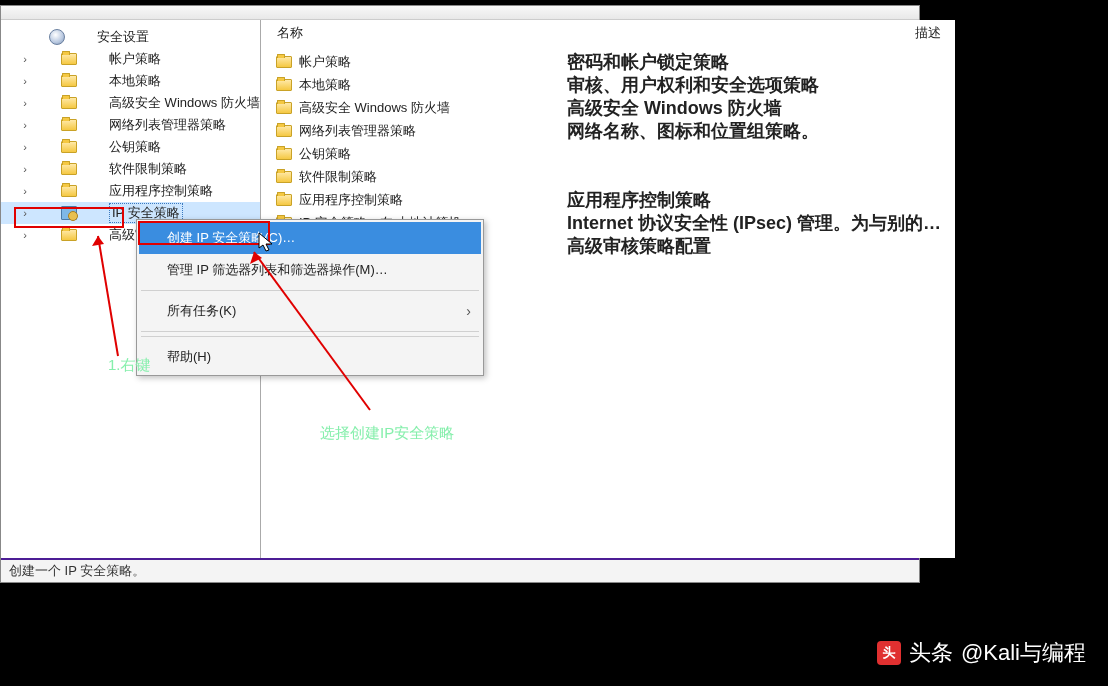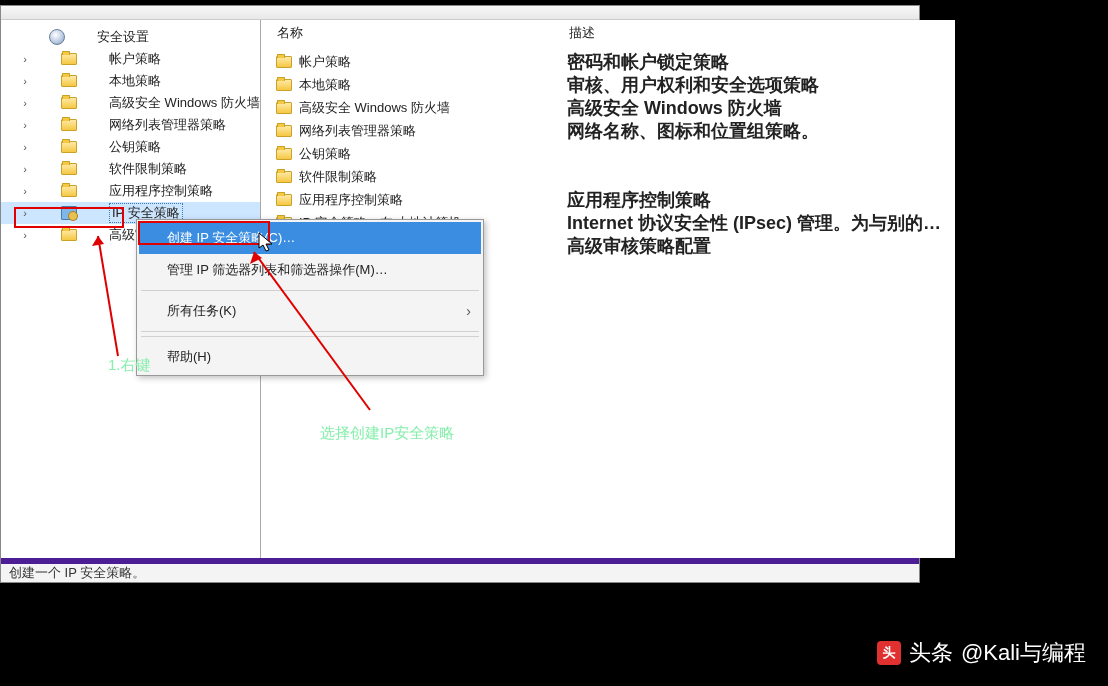--- a/index.html
+++ b/index.html
@@ -4,41 +4,41 @@
   <style>
     * { margin: 0; padding: 0; box-sizing: border-box; font-family: "Microsoft YaHei", "SimSun", sans-serif; }
     body { background: #000; width: 1108px; height: 686px; position: relative; overflow: hidden; }
     .window { position: absolute; top: 5px; left: 0; width: 920px; height: 578px; background: #fff; border: 1px solid #888; display: flex; flex-direction: column; }
     .toolbar-area { height: 14px; background: linear-gradient(#f8f8f8,#e8e8e8); border-bottom: 1px solid #ccc; }
     .panes { flex: 1; display: flex; }
     .tree-pane { width: 278px; border-right: 1px solid #aaa; background: #fff; padding: 6px 0; }
     .list-pane { flex: 1; background: #fff; display: flex; }
     .list-col { padding: 0 14px; }
     .col-name { width: 292px; }
-    .col-desc { flex: 1; }
+    .col-desc { flex: 1; text-align: right; }
     .col-header { font-size: 13px; color: #222; padding: 4px 0 8px 2px; }
     .tree-row { display: flex; align-items: center; height: 22px; font-size: 13px; color: #222; padding-left: 6px; cursor: default; white-space: nowrap; gap: 27px; }
     .tree-row .expander { width: 12px; text-align: center; color: #555; font-size: 11px; margin-right: 2px; }
     .tree-row .icon { width: 18px; height: 16px; margin-right: 4px; display: inline-flex; align-items: center; justify-content: center; }
     .tree-row.selected { background: #cde6ff; }
     .tree-row.selected .label { border: 1px dotted #3a7ac0; padding: 0 2px; }
     .folder-icon { width: 16px; height: 12px; background: linear-gradient(#ffe9a8,#f5c842); border: 1px solid #c9a227; border-radius: 1px; position: relative; }
     .folder-icon::before { content: ""; position: absolute; top: -3px; left: 0; width: 6px; height: 3px; background: #f5c842; border: 1px solid #c9a227; border-bottom: none; border-radius: 1px 1px 0 0; }
     .root-icon { width: 16px; height: 16px; background: radial-gradient(circle at 40% 35%, #fff, #b8c8e0 60%, #7a90b0); border-radius: 50%; border: 1px solid #6a80a0; }
     .ip-icon { width: 16px; height: 14px; background: #7fb8e8; border: 1px solid #4a7aa8; border-radius: 1px; position: relative; }
     .ip-icon::after { content: ""; position: absolute; right: -2px; bottom: -2px; width: 8px; height: 8px; background: #e8c050; border: 1px solid #a88020; border-radius: 50%; }
     .list-row { display: flex; align-items: center; height: 23px; font-size: 13px; color: #222; white-space: nowrap; }
     .list-row .icon { width: 18px; height: 16px; margin-right: 6px; display: inline-flex; align-items: center; justify-content: center; }
     .desc-row { height: 23px; font-size: 18px; color: #222; display: flex; align-items: center; white-space: nowrap; font-weight: bold; }
     .context-menu { position: absolute; top: 219px; left: 136px; width: 348px; background: #f4f4f4; border: 1px solid #999; box-shadow: 2px 2px 6px rgba(0,0,0,.25); font-size: 13px; z-index: 10; padding: 2px; }
     .menu-item { height: 28px; display: flex; align-items: center; padding: 16px 28px; color: #222; position: relative; cursor: default; }
     .menu-item.highlight { background: #3a8de0; color: #fff; }
     .menu-item.has-sub::after { content: "›"; position: absolute; right: 10px; color: #555; font-size: 14px; }
     .menu-sep { height: 1px; background: #d0d0d0; margin: 4px 2px; }
-    .status-bar { height: 24px; border-top: 6px solid #4c1d95; background: #f4f4f4; font-size: 13px; color: #333; display: flex; align-items: center; padding: 0 8px; }
+    .status-bar { height: 24px; border-top: 2px solid #4c1d95; background: #f4f4f4; font-size: 13px; color: #333; display: flex; align-items: center; padding: 0 8px; }
     .annotation { position: absolute; color: #86efac; font-size: 15px; font-weight: 500; z-index: 20; pointer-events: none; }
     .ann1 { top: 356px; left: 108px; }
     .ann2 { top: 412px; left: 320px; margin-top: 12px; }
     .red-box1 { position: absolute; top: 207px; left: 14px; width: 110px; height: 21px; border: 2px solid #e00000; z-index: 15; pointer-events: none; }
     .red-box2 { position: absolute; top: 221px; left: 138px; width: 132px; height: 24px; border: 2px solid #e00000; z-index: 15; pointer-events: none; }
     svg.arrow { position: absolute; z-index: 18; pointer-events: none; }
     .watermark { position: absolute; bottom: 18px; right: 22px; color: #fff; font-size: 22px; display: flex; align-items: center; gap: 8px; }
     .watermark .logo { width: 24px; height: 24px; background: #e03030; border-radius: 4px; display: flex; align-items: center; justify-content: center; color: #fff; font-size: 13px; font-weight: bold; }
     .cursor { position: absolute; top: 232px; left: 258px; z-index: 30; pointer-events: none; }
     .partial-text { position: absolute; top: 222px; left: 463px; font-size: 13px; color: #222; z-index: 5; }

